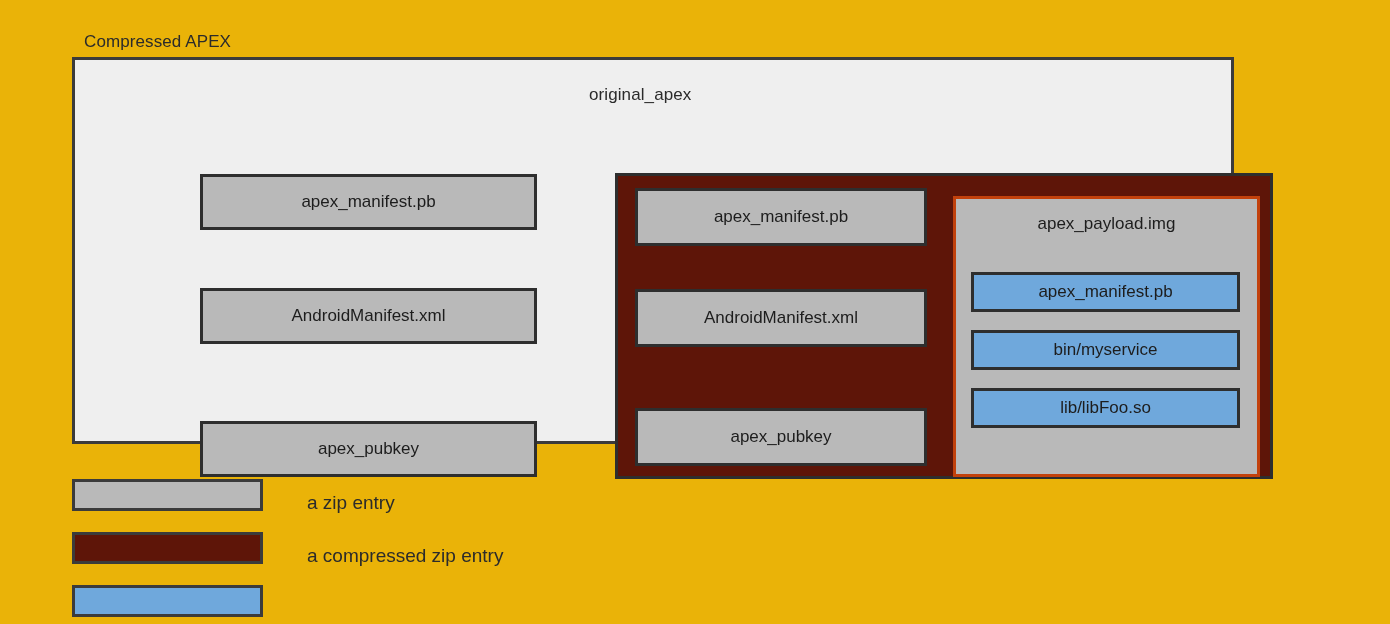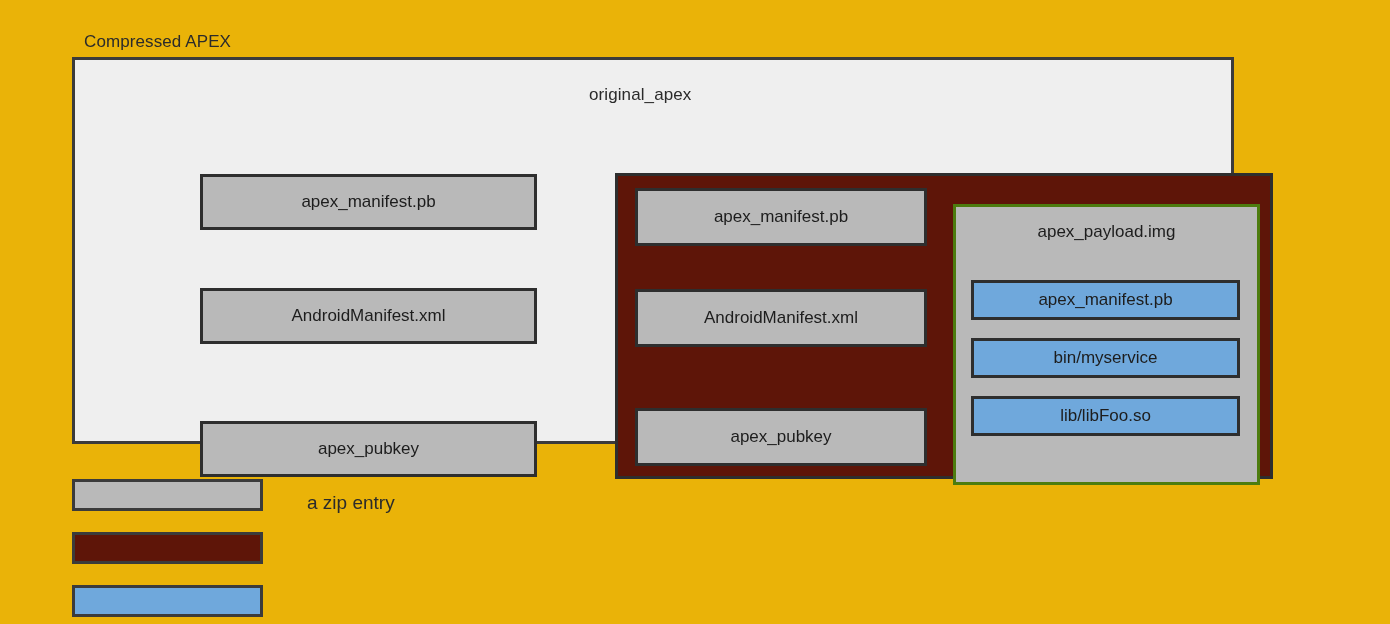--- a/index.html
+++ b/index.html
@@ -80,25 +80,25 @@
 
   
   .inner-entry { left: 17px; width: 292px; height: 58px; }
   .inner-entry-1 { top: 12px; }
   .inner-entry-2 { top: 113px; }
   .inner-entry-3 { top: 232px; }
 
   
   .payload-box {
     left: 335px;
-    top: 28px;
+    top: 20px;
     width: 307px;
     height: 281px;
     background: #b9b9b9;
-    border: 3px solid #4d7c0f;
+    border: 3px solid #c2410c;
   }
   .payload-title {
     position: absolute;
     left: 0;
     top: 15px;
     width: 100%;
     text-align: center;
     font-size: 17px;
     color: #1d1d1d;
     white-space: nowrap;
@@ -198,16 +198,17 @@
       </div>
     </div>
   </div>
 
   <div class="group-label label-original-apex">original_apex</div>
 
   <div class="abs legend-swatch legend-swatch-1"></div>
   <div class="legend-label legend-label-1">a zip entry</div>
 
   <div class="abs legend-swatch legend-swatch-2"></div>
+  <div class="legend-label legend-label-2">a compressed zip entry</div>
 
   <div class="abs legend-swatch legend-swatch-3"></div>
 
 </div>
 
 </body></html>

